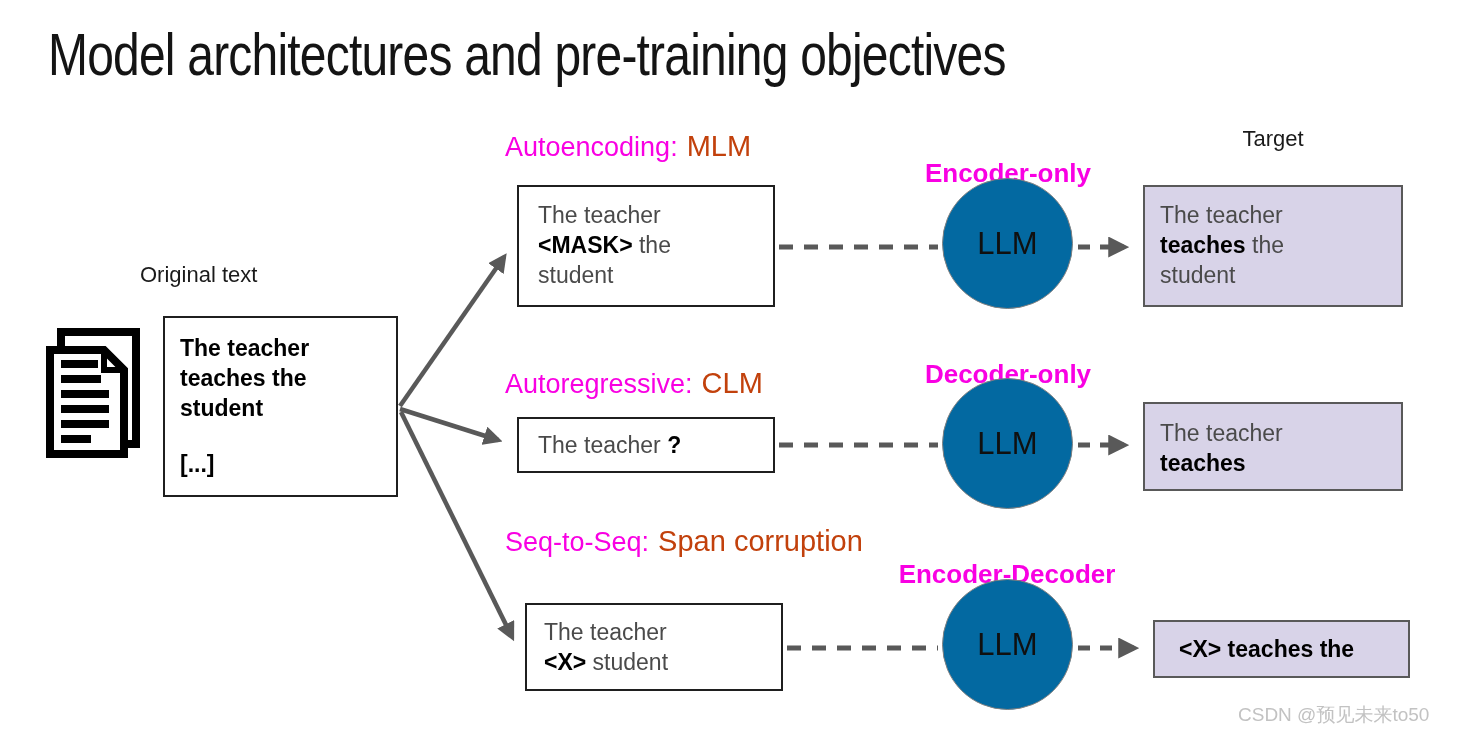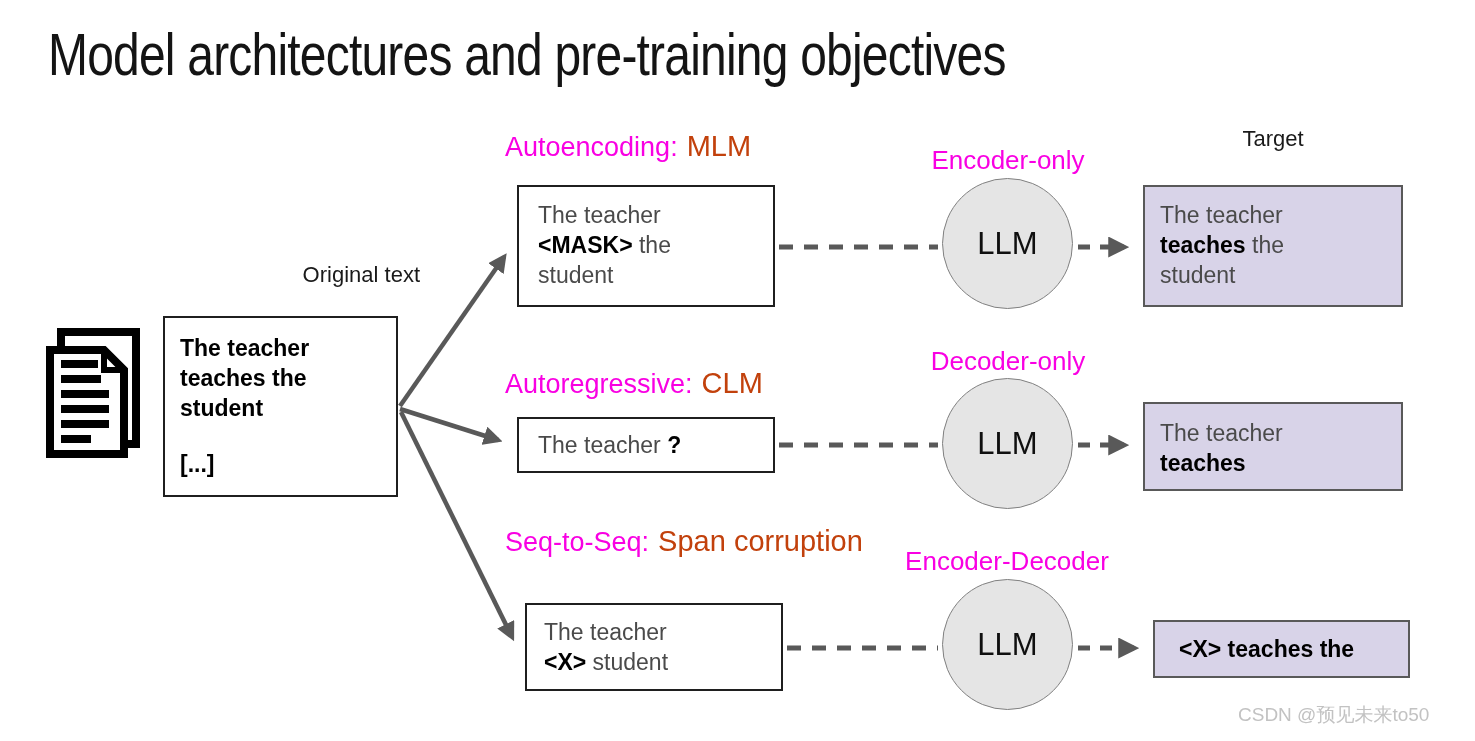--- a/index.html
+++ b/index.html
@@ -8,31 +8,31 @@
 
   .title{position:absolute;left:48px;top:22px;font-size:60px;line-height:1.1;
          color:#141414;white-space:nowrap;letter-spacing:-1px;
          transform:scaleX(0.8);transform-origin:left top;}
 
   .connectors{position:absolute;left:0;top:0;}
 
   .doc-icon{position:absolute;left:45px;top:328px;}
 
   .plain-label{position:absolute;font-size:22px;color:#1a1a1a;}
-  #orig-label{left:140px;top:262px;width:280px;text-align:right;}
+  #orig-label{left:140px;top:262px;width:280px;text-align:left;}
   #target-label{left:1143px;top:126px;width:260px;text-align:center;}
 
   .obj-label{position:absolute;white-space:nowrap;}
   #obj1{left:505px;top:130px;}
   #obj2{left:505px;top:367px;}
   #obj3{left:505px;top:525px;}
   .obj-pink{font-size:27px;font-weight:normal;color:#f900e3;}
   .obj-task{font-size:29px;color:#c2410c;margin-left:9px;}
 
-  .arch-label{position:absolute;font-size:26px;font-weight:normal;color:#f900e3;text-align:center;}
+  .arch-label{position:absolute;font-size:26px;font-weight:bold;color:#f900e3;text-align:center;margin-top:13px;}
   #arch1{left:908px;top:145px;width:200px;}
   #arch2{left:908px;top:346px;width:200px;}
   #arch3{left:893px;top:546px;width:228px;}
 
   .box{position:absolute;box-sizing:border-box;background:#fff;border:2px solid #1f1f1f;}
   .tbox{position:absolute;box-sizing:border-box;background:#d8d3e8;border:2px solid #595959;}
   #orig-box{left:163px;top:316px;width:235px;height:181px;padding:15px 0 0 15px;}
   #box1{left:517px;top:185px;width:258px;height:122px;padding:13px 0 0 19px;}
   #box2{left:517px;top:417px;width:258px;height:56px;display:flex;align-items:center;padding-left:19px;}
   #box3{left:525px;top:603px;width:258px;height:88px;padding:12px 0 0 17px;}
@@ -40,21 +40,21 @@
   #tbox2{left:1143px;top:402px;width:260px;height:89px;padding:14px 0 0 15px;}
   #tbox3{left:1153px;top:620px;width:257px;height:58px;display:flex;align-items:center;padding-left:24px;}
 
   .mono{font-family:Liberation Sans, sans-serif;font-size:23px;
         line-height:30px;color:#4a4a4a;white-space:pre;}
   .mono .b{font-weight:bold;color:#000;}
   #orig-box .mono{font-weight:bold;color:#000;}
   .ellipsis{font-weight:normal;color:#3d3d3d;margin-top:26px;}
 
   .llm-circle{position:absolute;width:131px;height:131px;border-radius:50%;
-              background:#e5e5e5;border:1.5px solid #808080;box-sizing:border-box;
+              background:#0369a1;border:1.5px solid #808080;box-sizing:border-box;
               display:flex;align-items:center;justify-content:center;
               font-size:31px;color:#101010;}
   #c1{left:942px;top:178px;}
   #c2{left:942px;top:378px;}
   #c3{left:942px;top:579px;}
 
   .watermark{position:absolute;left:1238px;top:702px;font-size:19px;color:#c2c2c2;white-space:nowrap;}
 </style>
 </head>
 <body>

